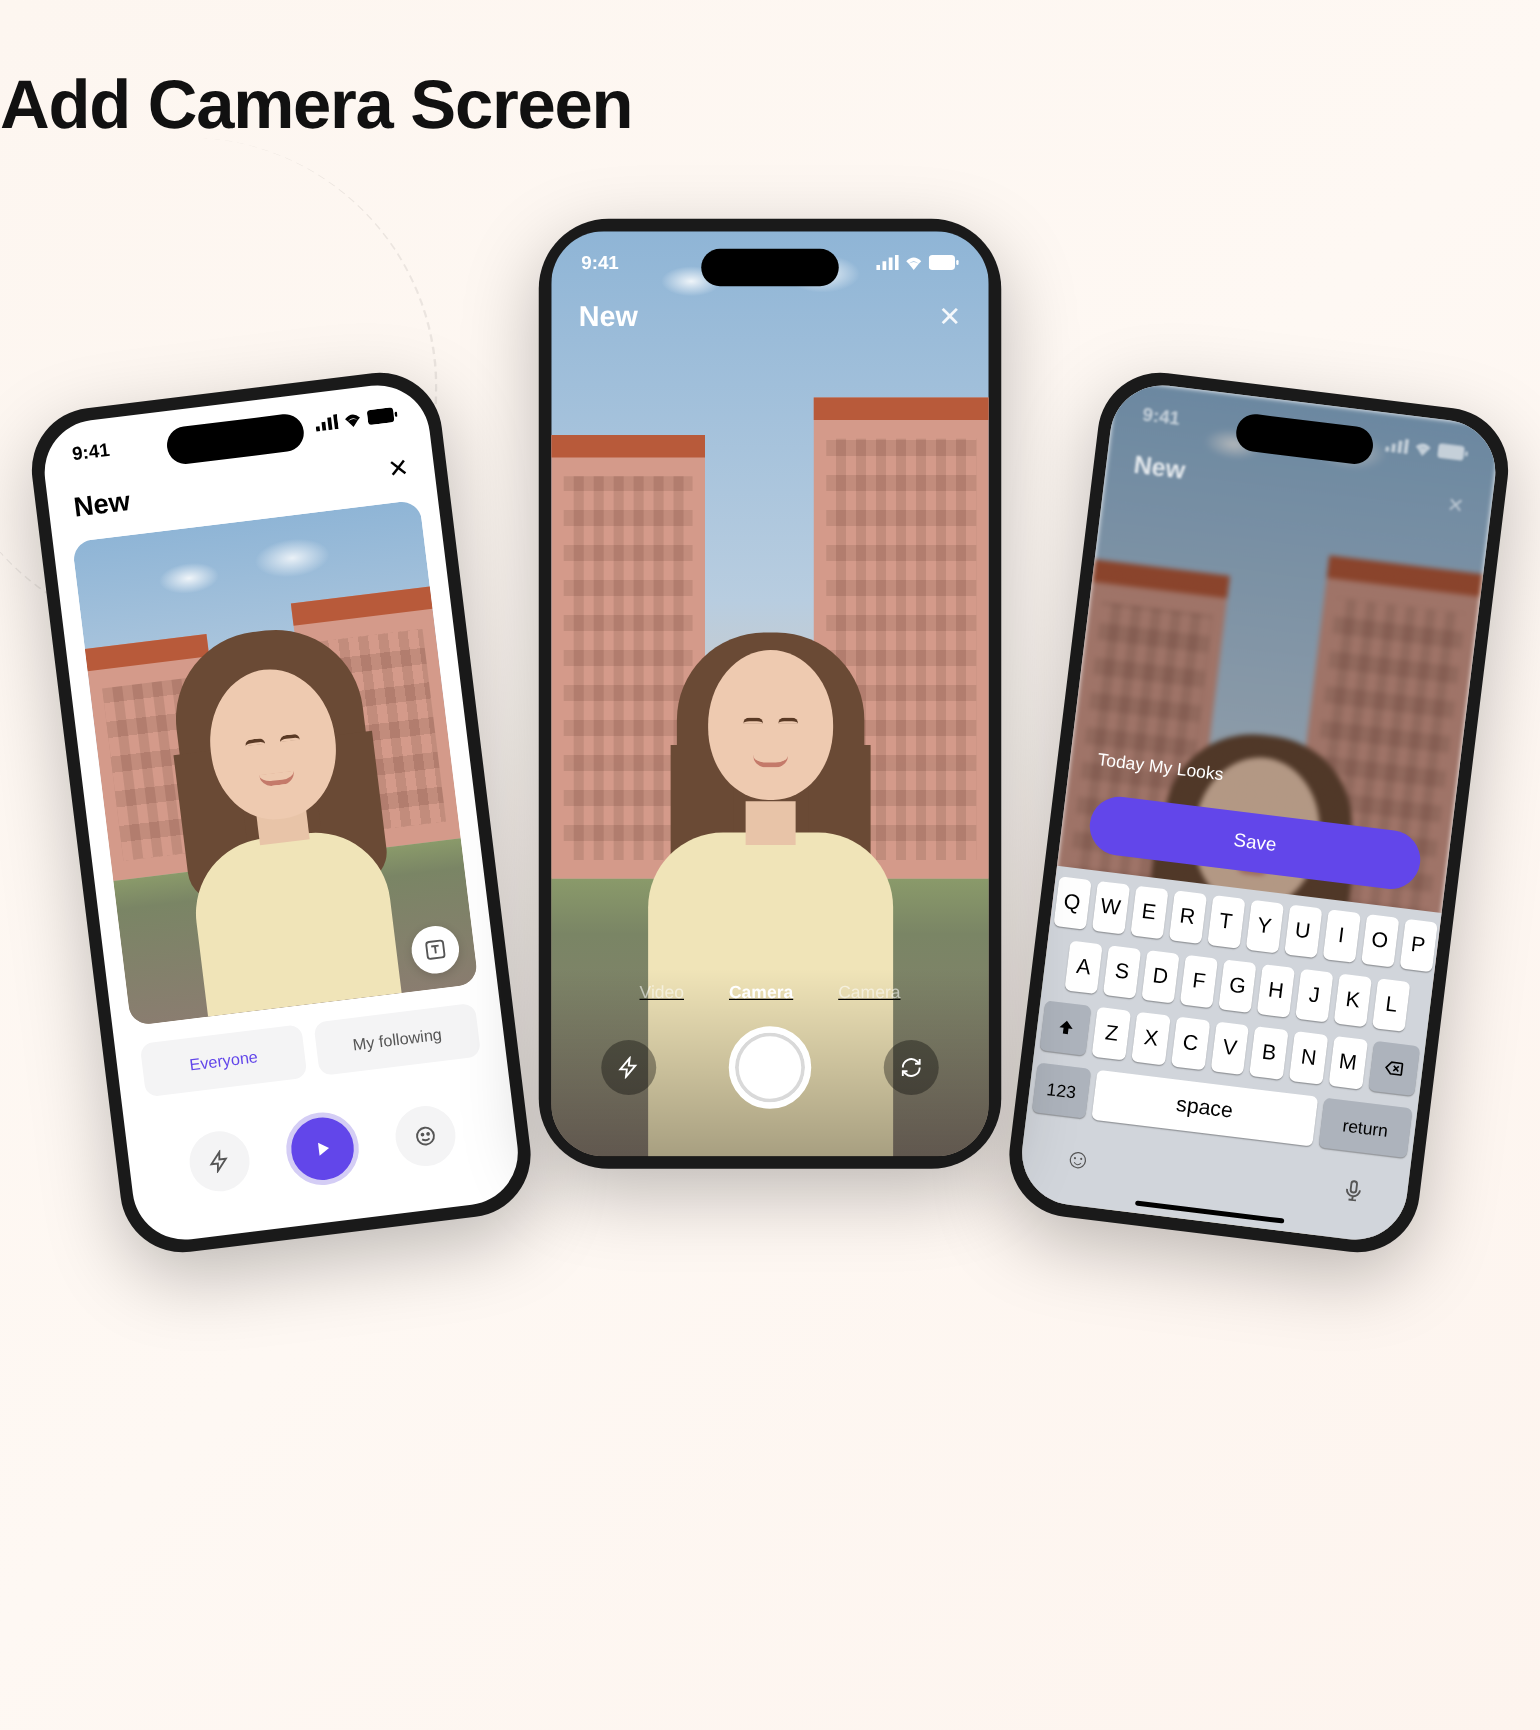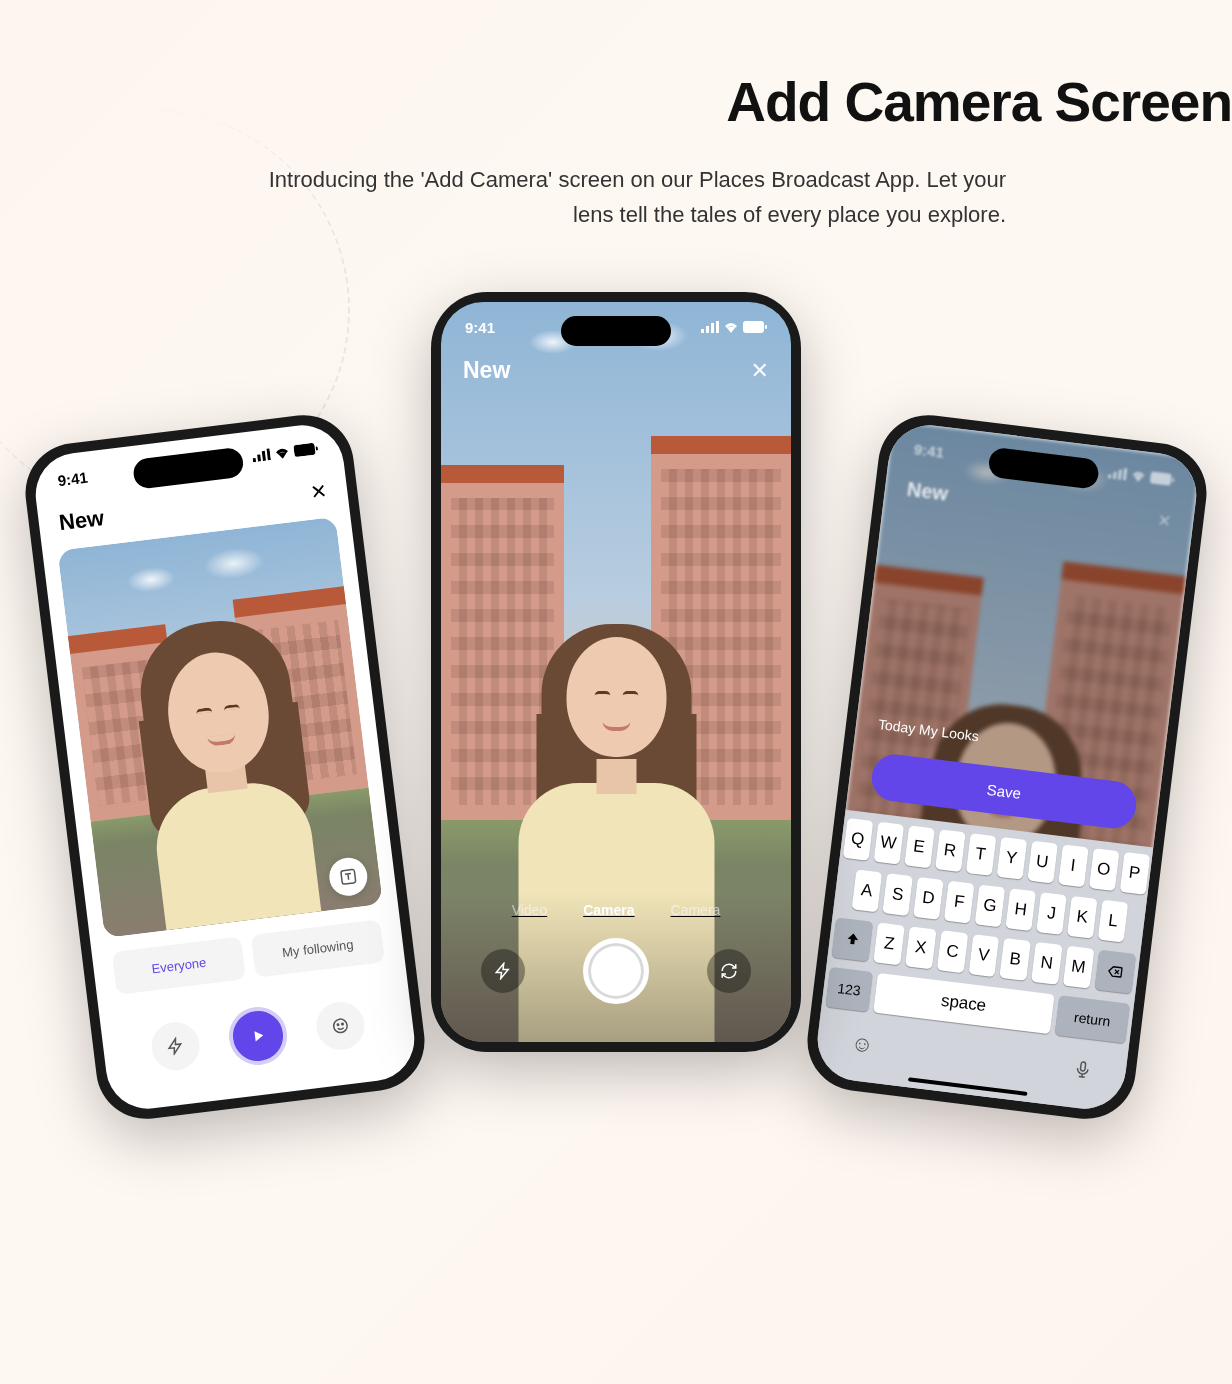--- a/index.html
+++ b/index.html
@@ -5,22 +5,22 @@
 * { margin: 0; padding: 0; box-sizing: border-box; }
 body {
   width: 1232px;
   height: 1384px;
   background: linear-gradient(135deg, #fdf6f0 0%, #fef8f3 50%, #fdf4ee 100%);
   font-family: -apple-system, BlinkMacSystemFont, 'Segoe UI', sans-serif;
   position: relative;
   overflow: hidden;
 }
 .hero {
-  text-align: right;
-  padding-top: 70px;
+  text-align: left;
+  padding-top: 51px;
 }
 .hero h1 {
   font-size: 55px;
   font-weight: 800;
   color: #111;
   letter-spacing: -1px;
 }
 .hero p {
   font-size: 22px;
   color: #333;
@@ -466,21 +466,20 @@
   border-left: none;
 }
 </style>
 </head>
 <body>
 
 <div class="deco-curve"></div>
 
 <div class="hero">
   <h1>Add Camera Screen</h1>
-  <p>Introducing the 'Add Camera' screen on our Places Broadcast App. Let your lens tell the tales of every place you explore.</p>
 </div>
 
 <div class="phones">
 
   <div class="phone phone-left">
     <div class="screen">
       <div class="notch"></div>
       <div class="status-bar dark">
         <span>9:41</span>
         <div class="status-icons">

